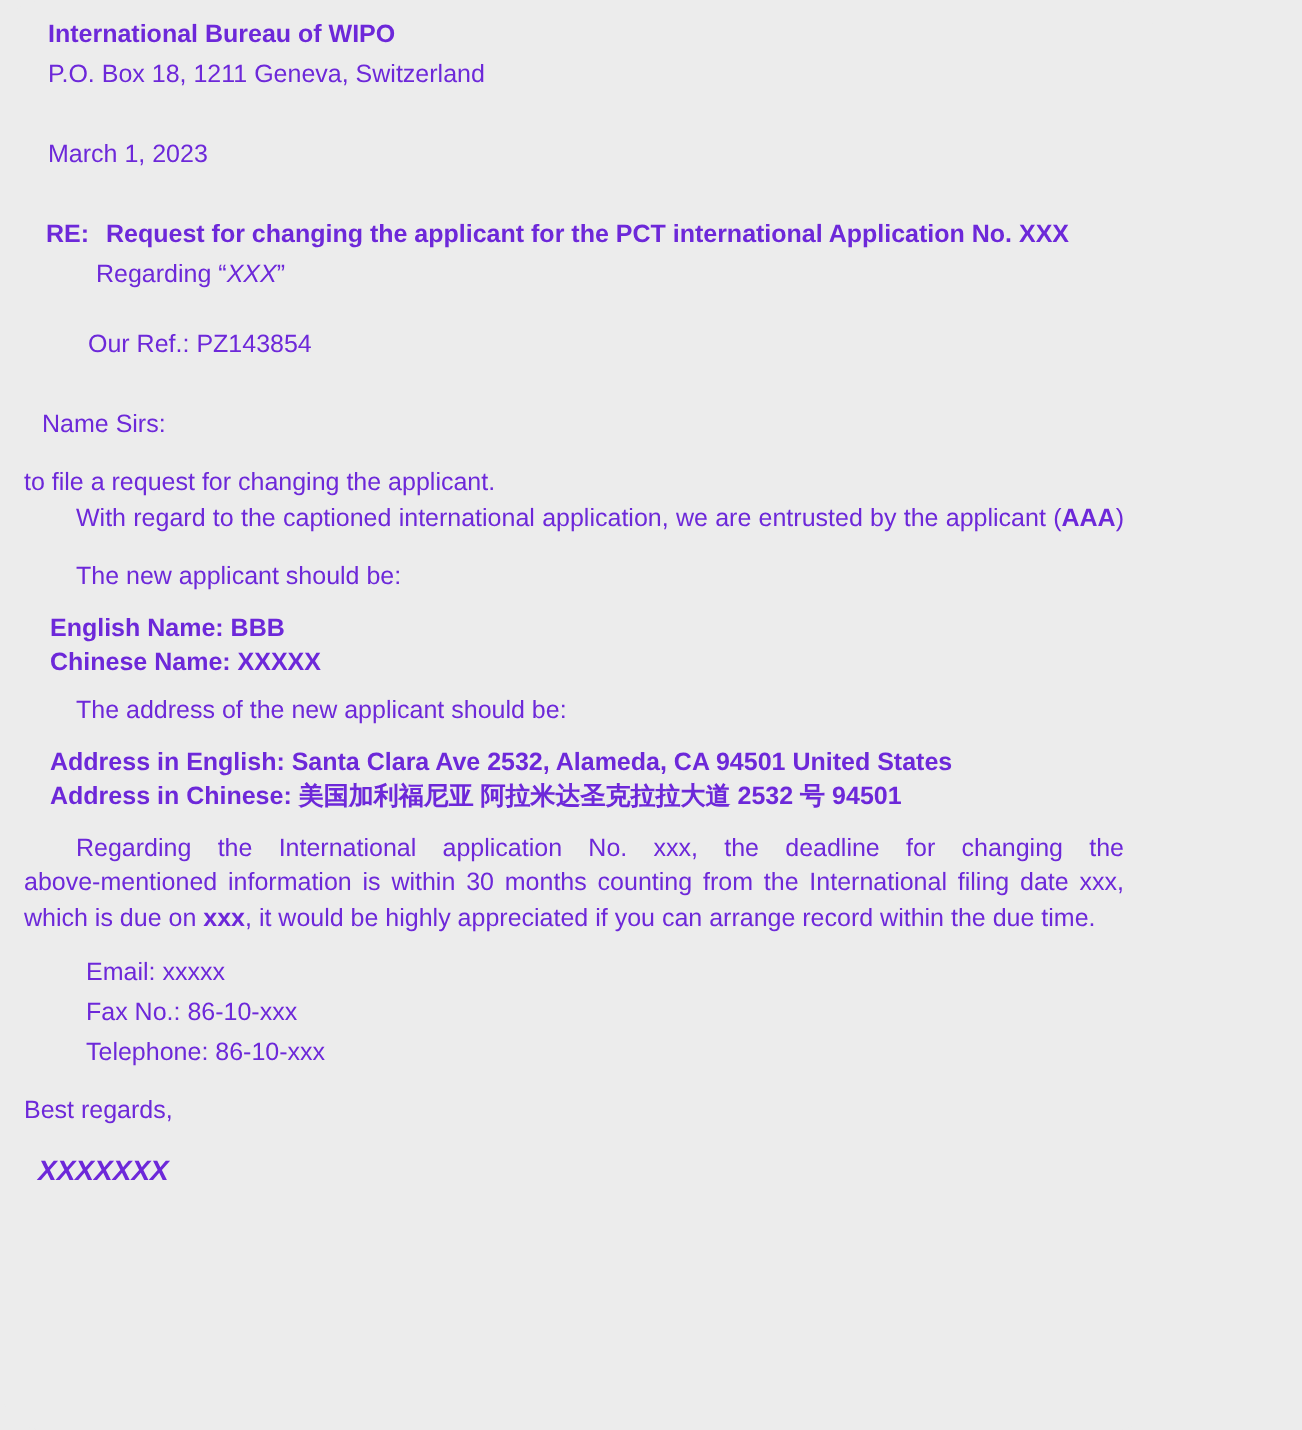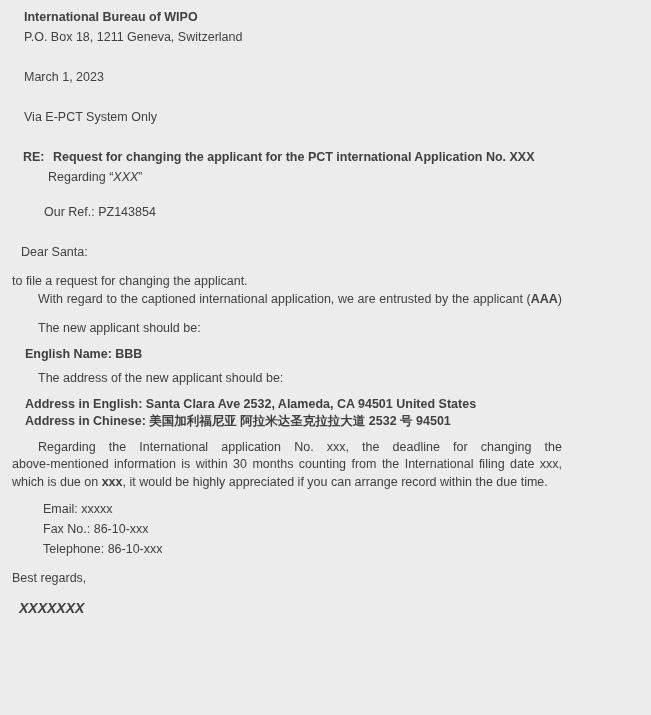--- a/index.html
+++ b/index.html
@@ -2,21 +2,21 @@
 <html><head>
 <meta charset="utf-8">
 <style>
   * { margin: 0; padding: 0; box-sizing: border-box; }
   html, body { background: #ECECEC; }
   .page {
     position: relative;
     width: 579px;
     height: 715px;
     background: #ECECEC;
-    color: #404040;
+    color: #6d28d9;
     font-family: "Liberation Sans", "DejaVu Sans", sans-serif;
     font-size: 12.5px;
     padding: 7px 17px 0 12px;
     overflow: hidden;
     border-radius: 22px;
   }
   .hline { line-height: 20px; }
   .b { font-weight: bold; }
   .header-block { margin-left: 12px; }
   .re-line { display: flex; margin-left: 11px; margin-top: 20px; line-height: 20px; }
@@ -44,45 +44,45 @@
 </style>
 </head>
 <body>
 
 <div class="page">
 
   <div class="header-block">
     <div class="hline b">International Bureau of WIPO</div>
     <div class="hline">P.O. Box 18, 1211 Geneva, Switzerland</div>
     <div class="hline" style="margin-top:20px">March 1, 2023</div>
-    <div class="hline" style="margin-top:20px">Via E-PCT System Only</div>
   </div>
 
   <div class="re-line">
     <span class="re-label">RE:</span>
     <span class="re-subject">Request for changing the applicant for the PCT international Application No. XXX</span>
   </div>
   <div class="entitled-line"><span>Regarding “</span><span style="font-style: italic;">XXX</span><span>”</span></div>
 
   <div class="ourref-line"><span>Our Ref.: </span><span style="">PZ143854</span></div>
 
-  <div class="salutation">Dear Santa:</div>
+  <div class="salutation">Name Sirs:</div>
 
   <div class="para para-entrusted">
     <div class="line"><span>to file a request for changing the applicant.</span></div>
     <div class="line indent stretch"><span>With regard to the captioned international application, we are entrusted by the applicant (</span><span style="font-weight: bold;">AAA</span><span>)</span></div>
   </div>
 
 
   <div class="para para-new">
     <div class="line indent"><span>The new applicant should be:</span></div>
   </div>
 
   <div class="names-block">
     <div>English Name: BBB</div>
+    <div>Chinese Name: XXXXX</div>
   </div>
 
   <div class="para para-addr-intro">
     <div class="line indent"><span>The address of the new applicant should be:</span></div>
   </div>
 
   <div class="addr-block">
     <div>Address in English: Santa Clara Ave 2532, Alameda, CA 94501 United States</div>
     <div>Address in Chinese: 美国加利福尼亚 阿拉米达圣克拉拉大道 2532 号 94501</div>
   </div>

